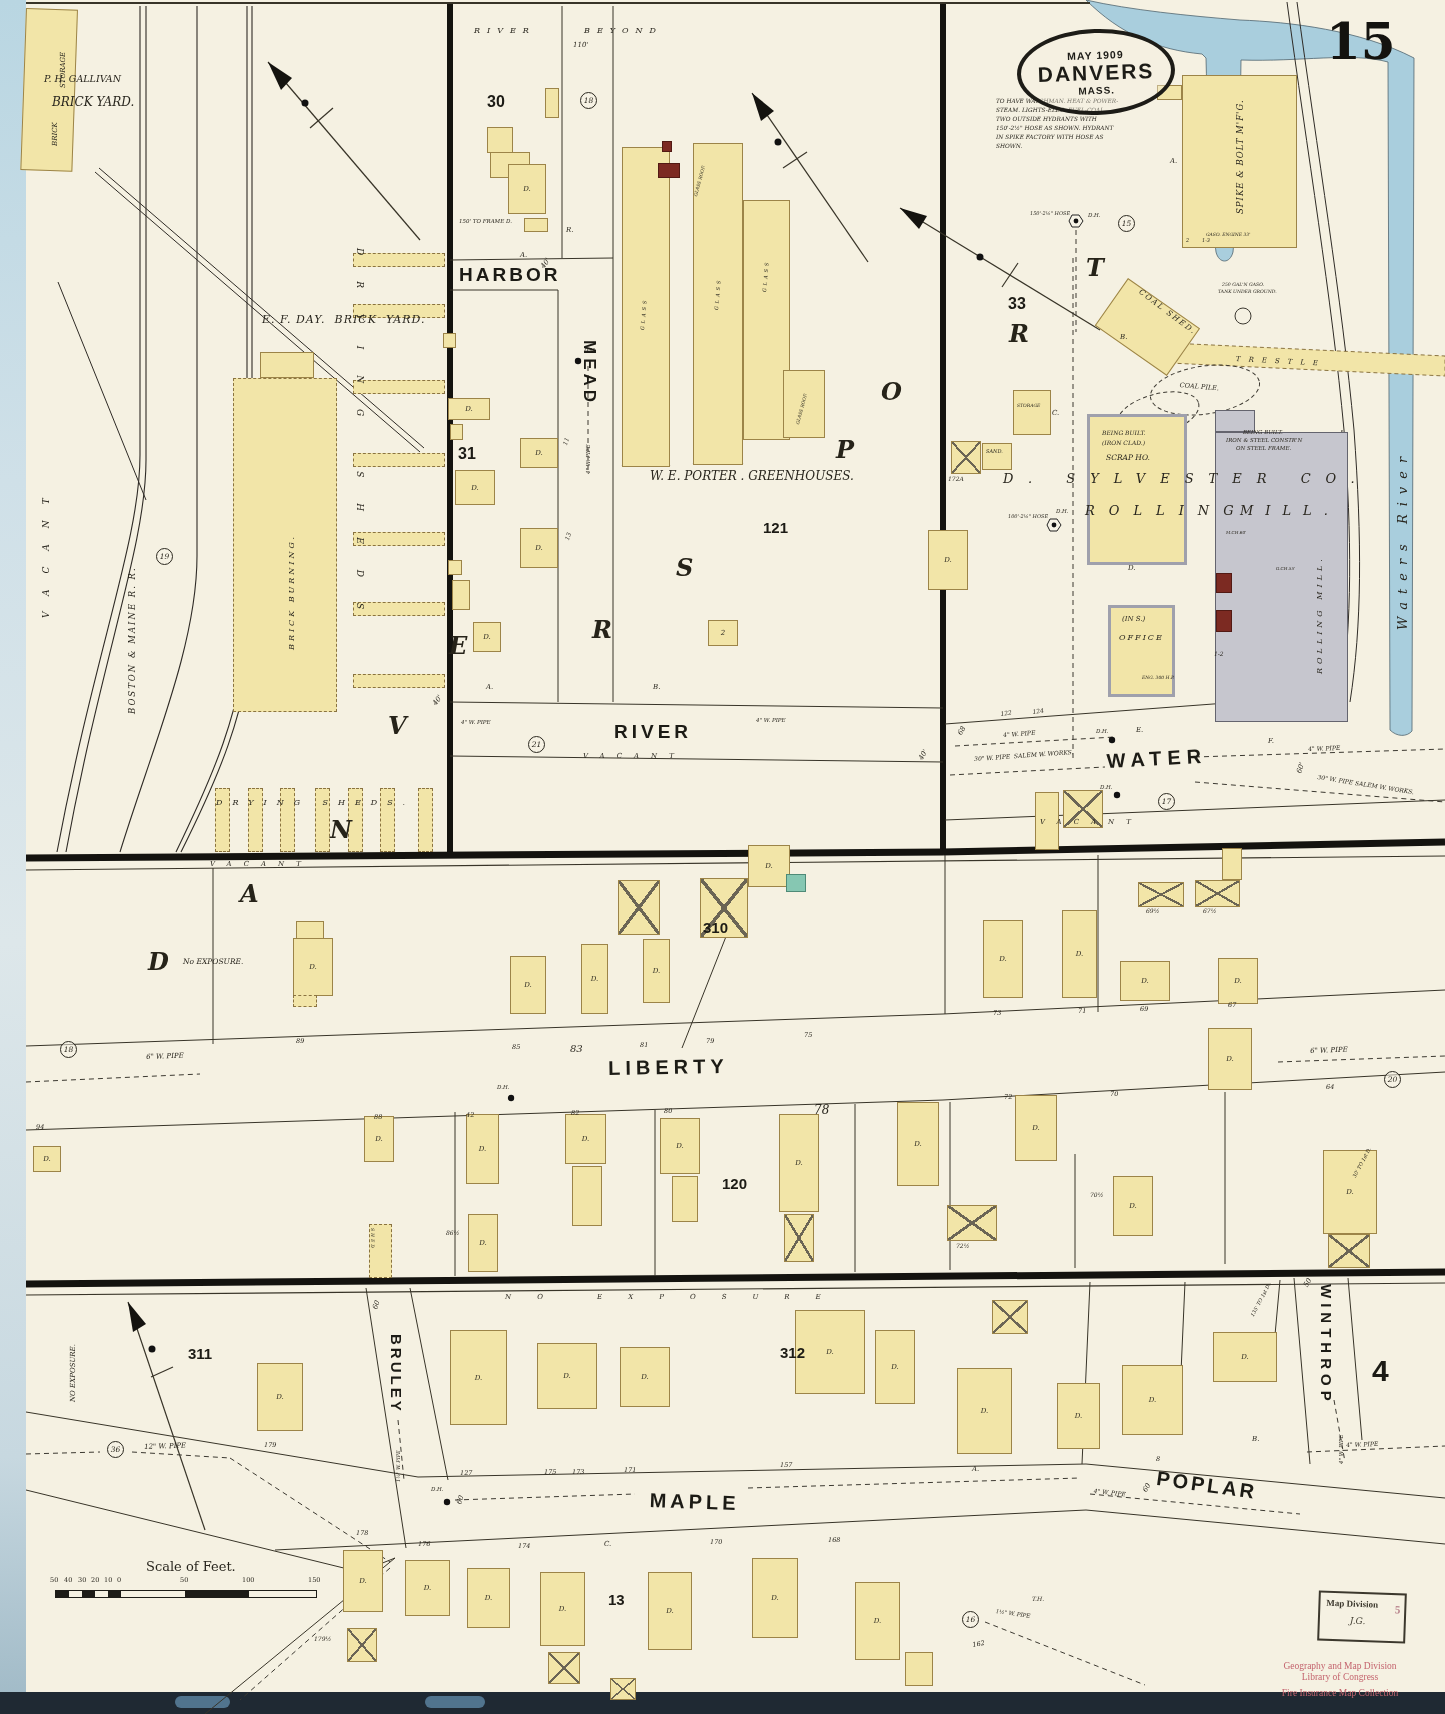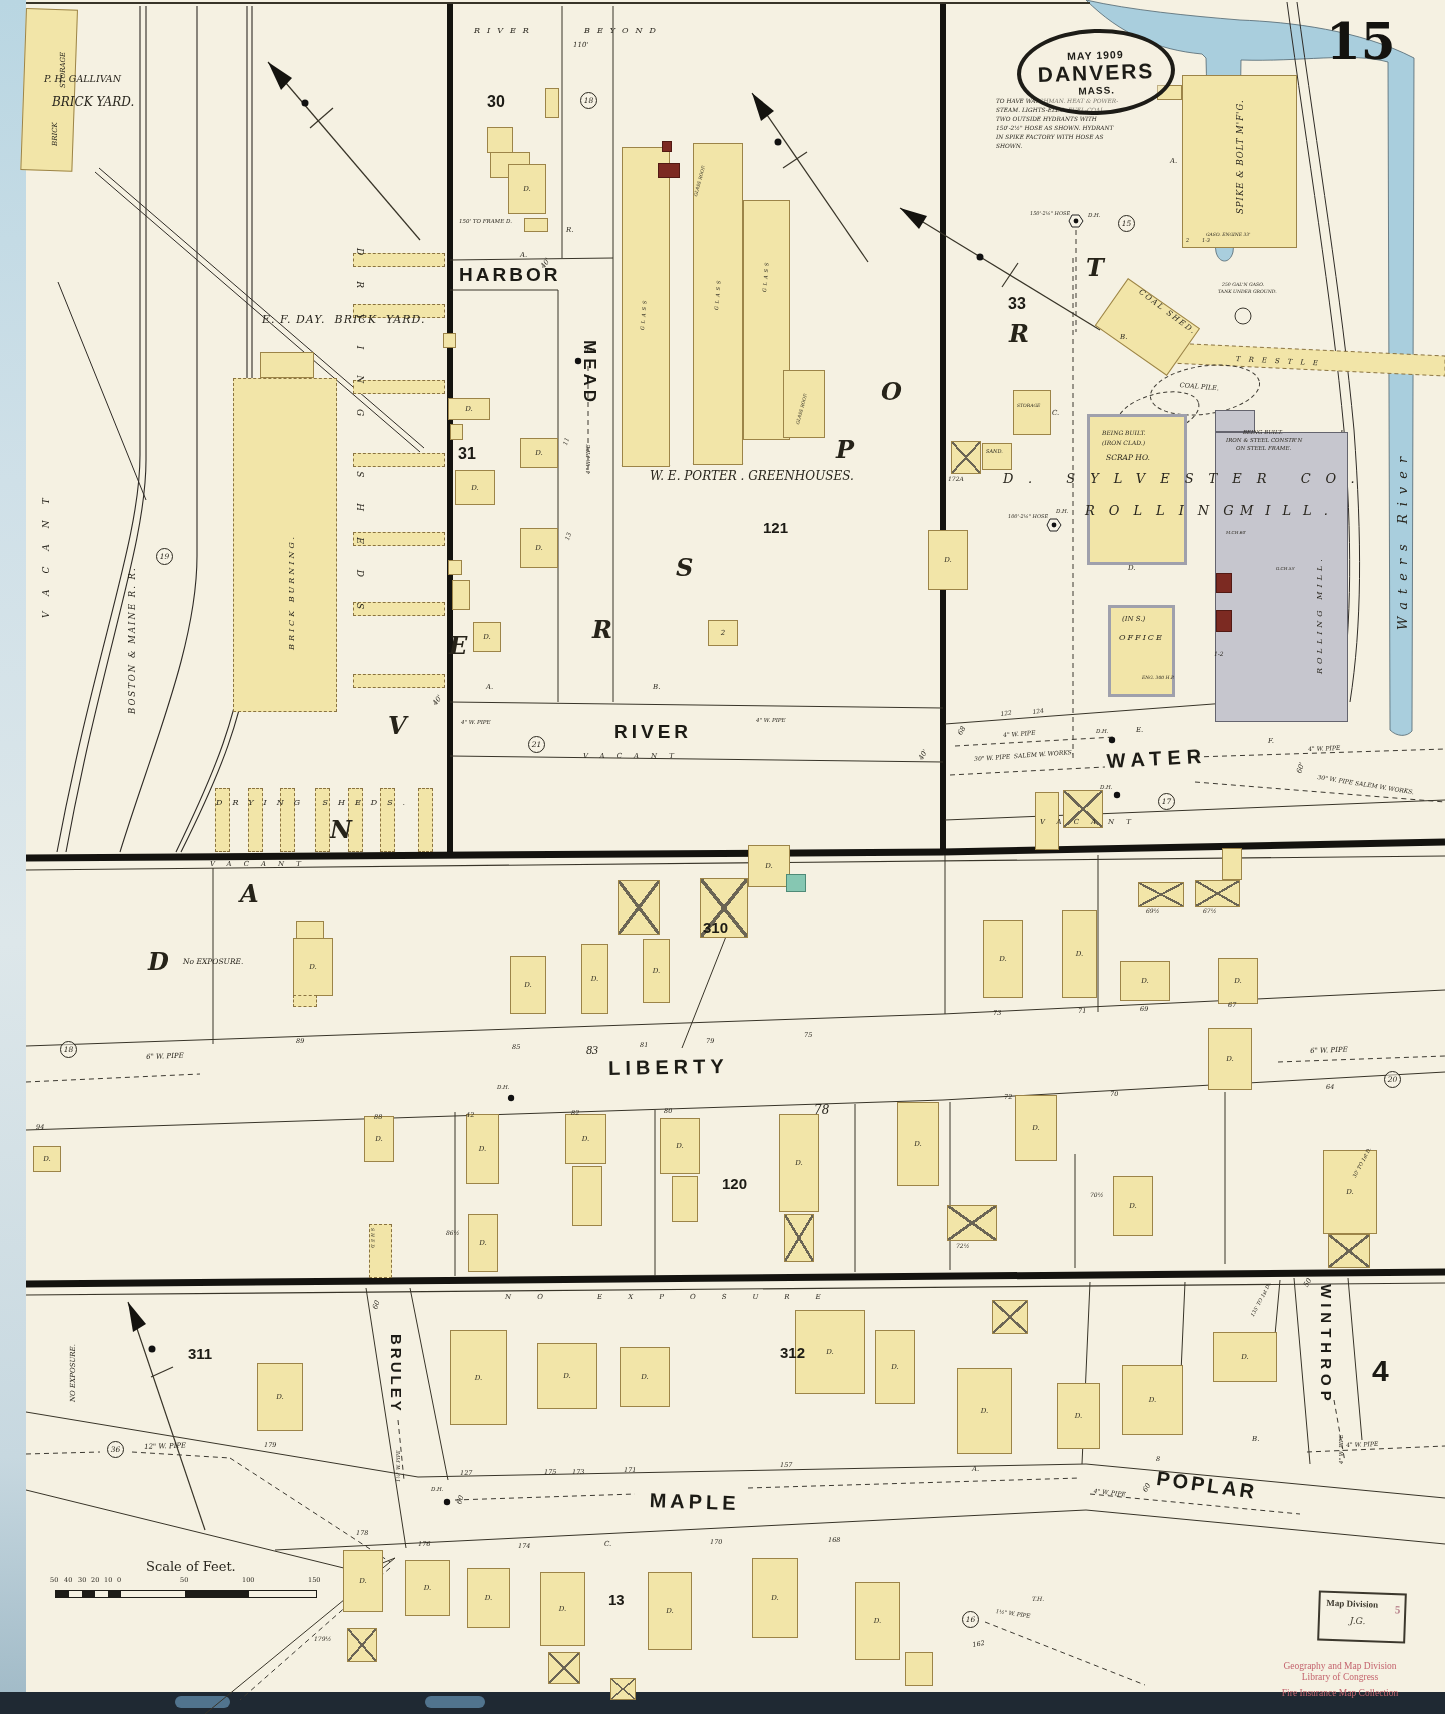--- a/index.html
+++ b/index.html
@@ -488,21 +488,21 @@
       <div class="t" style="left: 1214px; top: 651px; font-size: 6px;">1-2</div>
       <div class="t" style="left: 1032px; top: 1596px; font-size: 6px;">T.H.</div>
       <div class="t" style="left: 562px; top: 444px; font-size: 6px; transform: rotate(-70deg);">11</div>
       <div class="t" style="left: 564px; top: 539px; font-size: 6px; transform: rotate(-70deg);">13</div>
       <div class="t" style="left: 948px; top: 476px; font-size: 6px;">172A</div>
       <div class="t" style="left: 1226px; top: 531px; font-size: 4.2px;">M.CH.60'</div>
       <div class="t" style="left: 1276px; top: 567px; font-size: 4.2px;">G.CH.55'</div>
       <div class="t" style="left: 374px; top: 1228px; font-size: 4.5px; letter-spacing: 2px; transform: rotate(90deg);">SHED</div>
       <div class="t" style="left: 296px; top: 1038px; font-size: 6.5px;">89</div>
       <div class="t" style="left: 512px; top: 1044px; font-size: 6.5px;">85</div>
-      <div class="t" style="left: 586px; top: 1044px; font-size: 12px; font-family: Liberation Serif, serif;">83</div>
+      <div class="t" style="left: 570px; top: 1044px; font-size: 10px;">83</div>
       <div class="t" style="left: 640px; top: 1042px; font-size: 6.5px;">81</div>
       <div class="t" style="left: 706px; top: 1038px; font-size: 6.5px;">79</div>
       <div class="t" style="left: 804px; top: 1032px; font-size: 6.5px;">75</div>
       <div class="t" style="left: 993px; top: 1010px; font-size: 6.5px;">73</div>
       <div class="t" style="left: 1078px; top: 1008px; font-size: 6.5px;">71</div>
       <div class="t" style="left: 1140px; top: 1006px; font-size: 6.5px;">69</div>
       <div class="t" style="left: 1228px; top: 1002px; font-size: 6.5px;">67</div>
       <div class="t" style="left: 36px; top: 1124px; font-size: 6.5px;">94</div>
       <div class="t" style="left: 374px; top: 1114px; font-size: 6.5px;">88</div>
       <div class="t" style="left: 466px; top: 1112px; font-size: 6.5px;">42</div>

